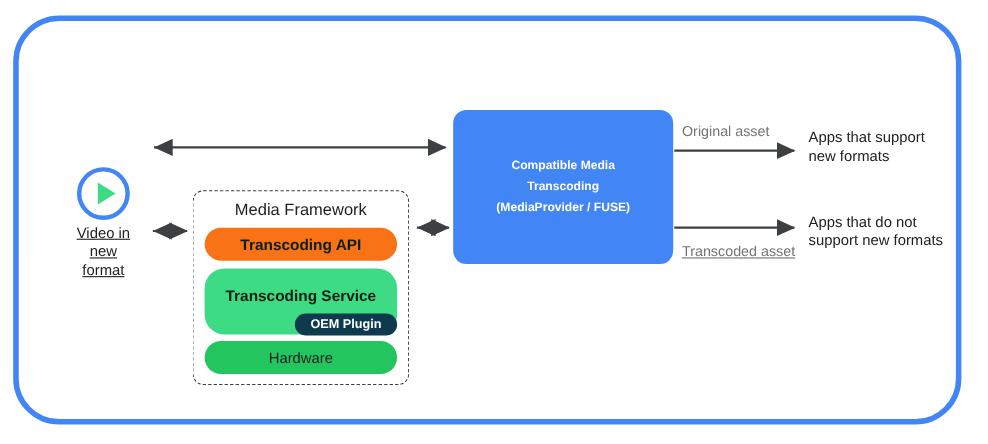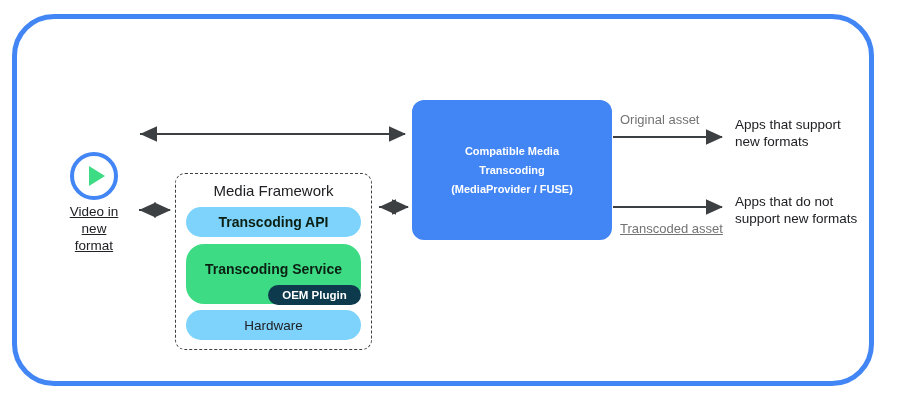--- a/index.html
+++ b/index.html
@@ -95,41 +95,41 @@
     box-sizing: border-box;
     display: flex;
     align-items: center;
     justify-content: center;
     color: #0b1f13;
   }
   #box-api {
     top: 207px;
     width: 175px;
     height: 30px;
-    background: #7dd3fc;
+    background: #f97316;
     border-radius: 15px;
     font-size: 14px;
     font-weight: bold;
   }
   #box-service {
     top: 244px;
     width: 175px;
     height: 60px;
     background: #3ddc84;
     border-radius: 18px;
     font-size: 14px;
     font-weight: bold;
     align-items: flex-start;
     padding-top: 17px;
   }
   #box-hardware {
     top: 310px;
     width: 175px;
     height: 30px;
-    background: #7dd3fc;
+    background: #22c55e;
     border-radius: 15px;
     font-size: 13.5px;
     font-weight: normal;
     color: #202124;
   }
   #oem-plugin {
     position: absolute;
     left: 268px;
     top: 285px;
     width: 93px;

